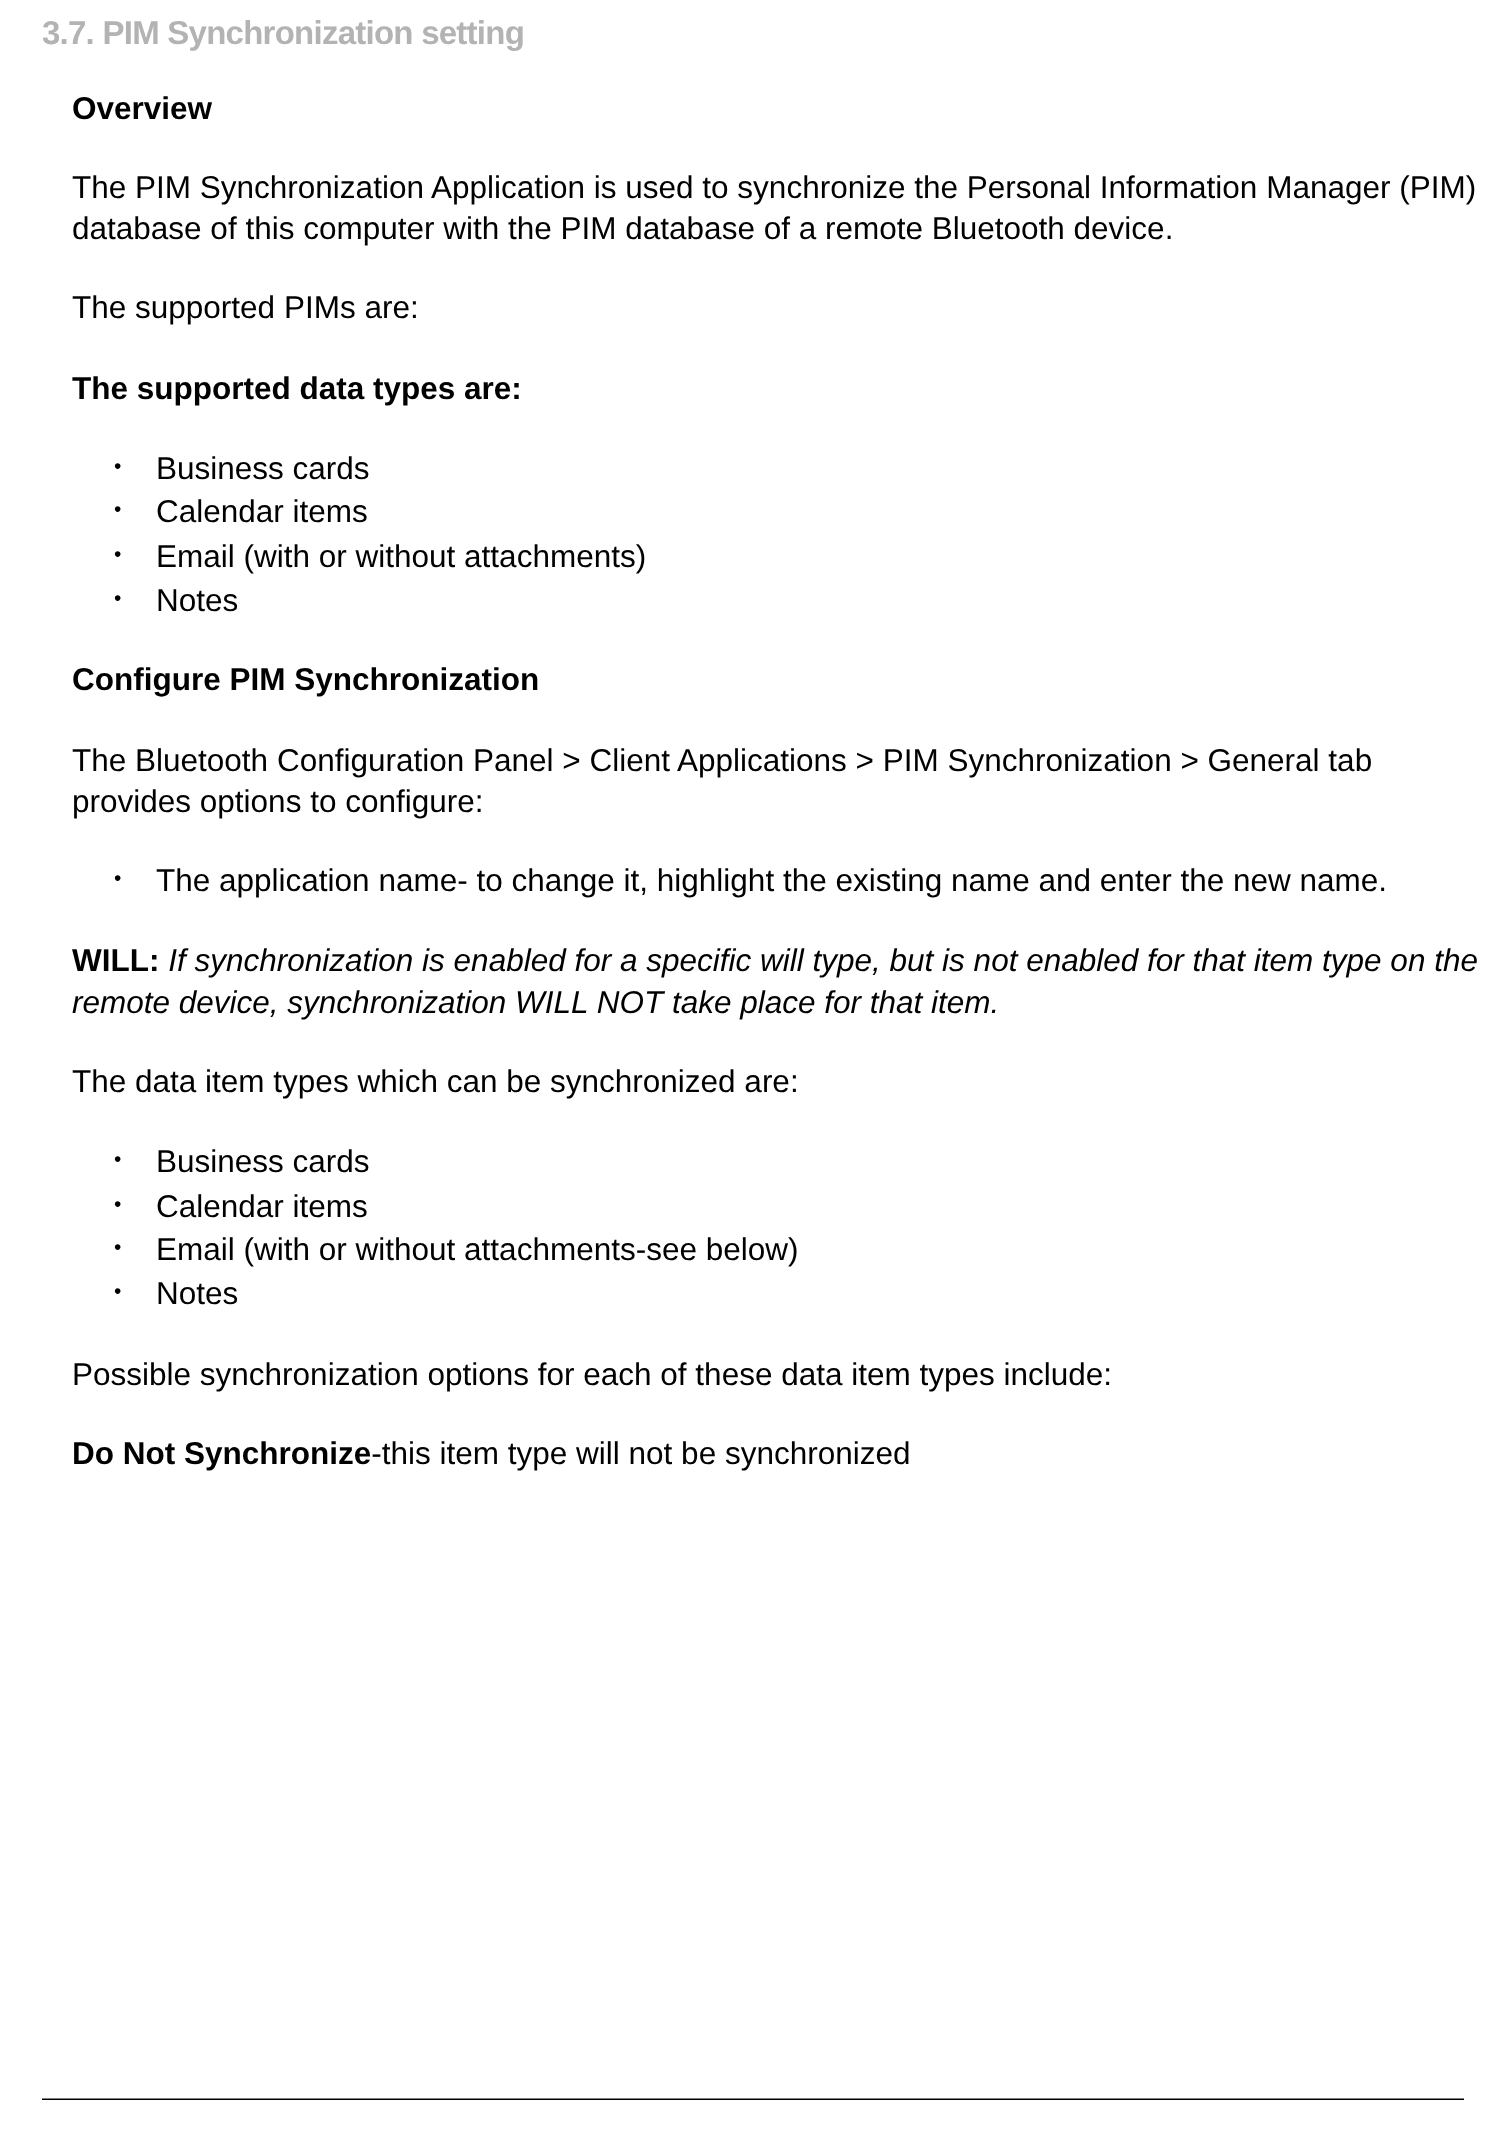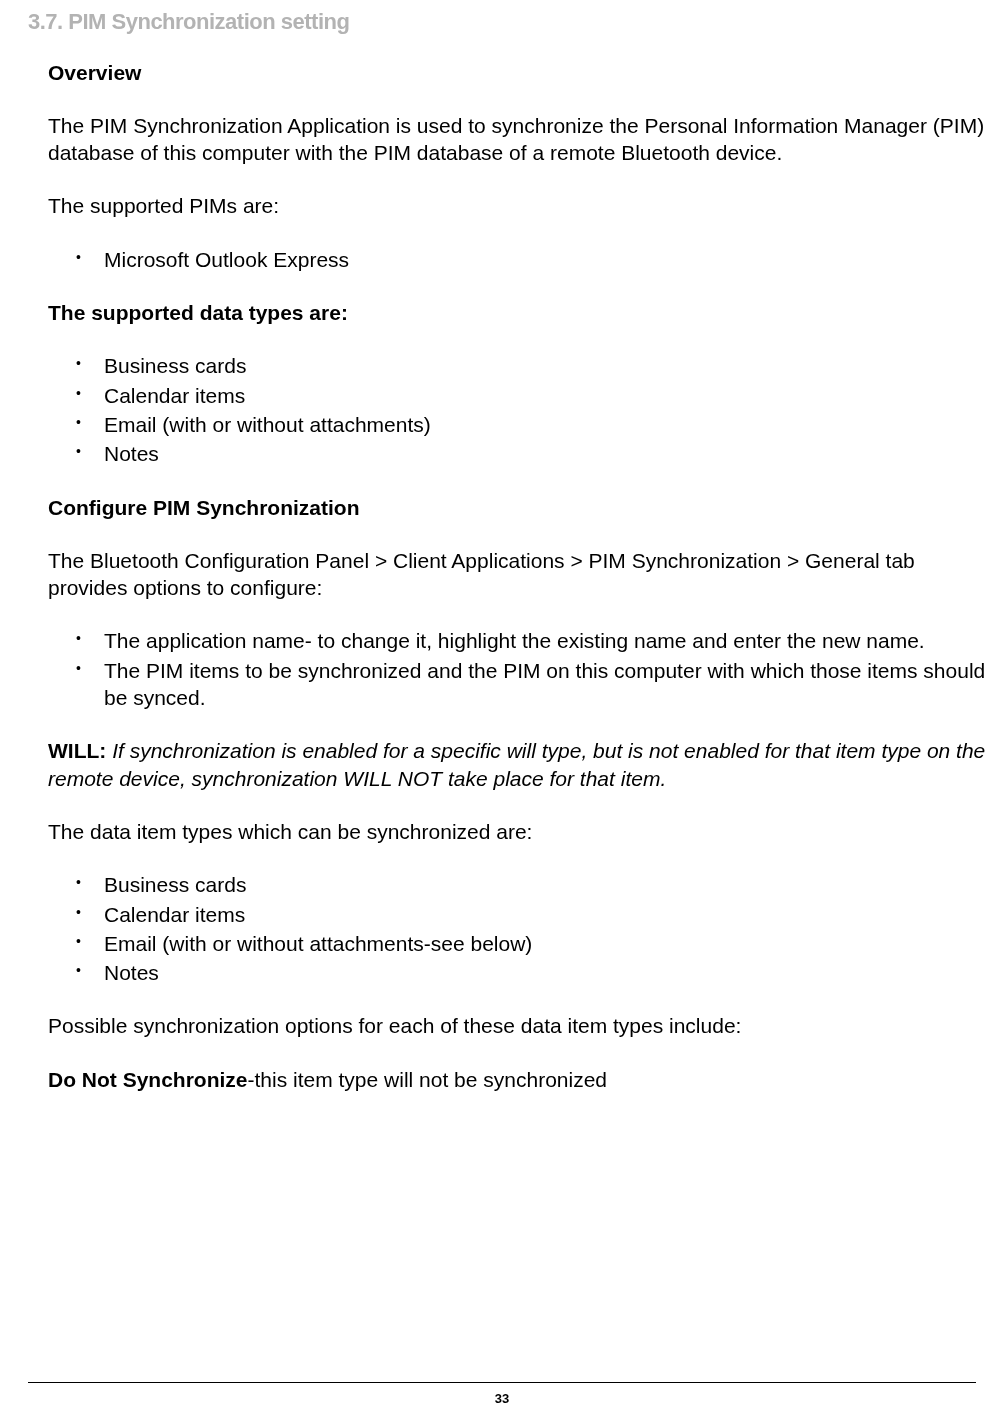--- a/index.html
+++ b/index.html
@@ -82,39 +82,37 @@
 
 <h1 class="section-title">3.7. PIM Synchronization setting</h1>
 
 <p class="bold mb-sm">Overview</p>
 
 <p>The PIM Synchronization Application is used to synchronize the Personal Information Manager (PIM) database of this computer with the PIM database of a remote Bluetooth device.</p>
 
 <p>The supported PIMs are:</p>
 
 <ul>
-  <li>Microsoft Outlook Express</li>
 </ul>
 
 <p class="bold mb-sm">The supported data types are:</p>
 
 <ul>
   <li>Business cards</li>
   <li>Calendar items</li>
   <li>Email (with or without attachments)</li>
   <li>Notes</li>
 </ul>
 
 <p class="bold mb-sm">Configure PIM Synchronization</p>
 
 <p>The Bluetooth Configuration Panel &gt; Client Applications &gt; PIM Synchronization &gt; General tab provides options to configure:</p>
 
 <ul>
   <li>The application name- to change it, highlight the existing name and enter the new name.</li>
-  <li>The PIM items to be synchronized and the PIM on this computer with which those items should be synced.</li>
 </ul>
 
 <p>
   <span class="inline-bold">WILL:</span><span class="italic"> If synchronization is enabled for a specific will type, but is not enabled for that item type on the remote device, synchronization WILL NOT take place for that item.</span>
 </p>
 
 <p>The data item types which can be synchronized are:</p>
 
 <ul>
   <li>Business cards</li>
@@ -124,14 +122,13 @@
 </ul>
 
 <p>Possible synchronization options for each of these data item types include:</p>
 
 <p>
   <span class="inline-bold">Do Not Synchronize</span><span>-this item type will not be synchronized</span>
 </p>
 
 <div class="footer">
   <div class="footer-line"></div>
-  <div class="page-num">33</div>
 </div>
 
 </body></html>

